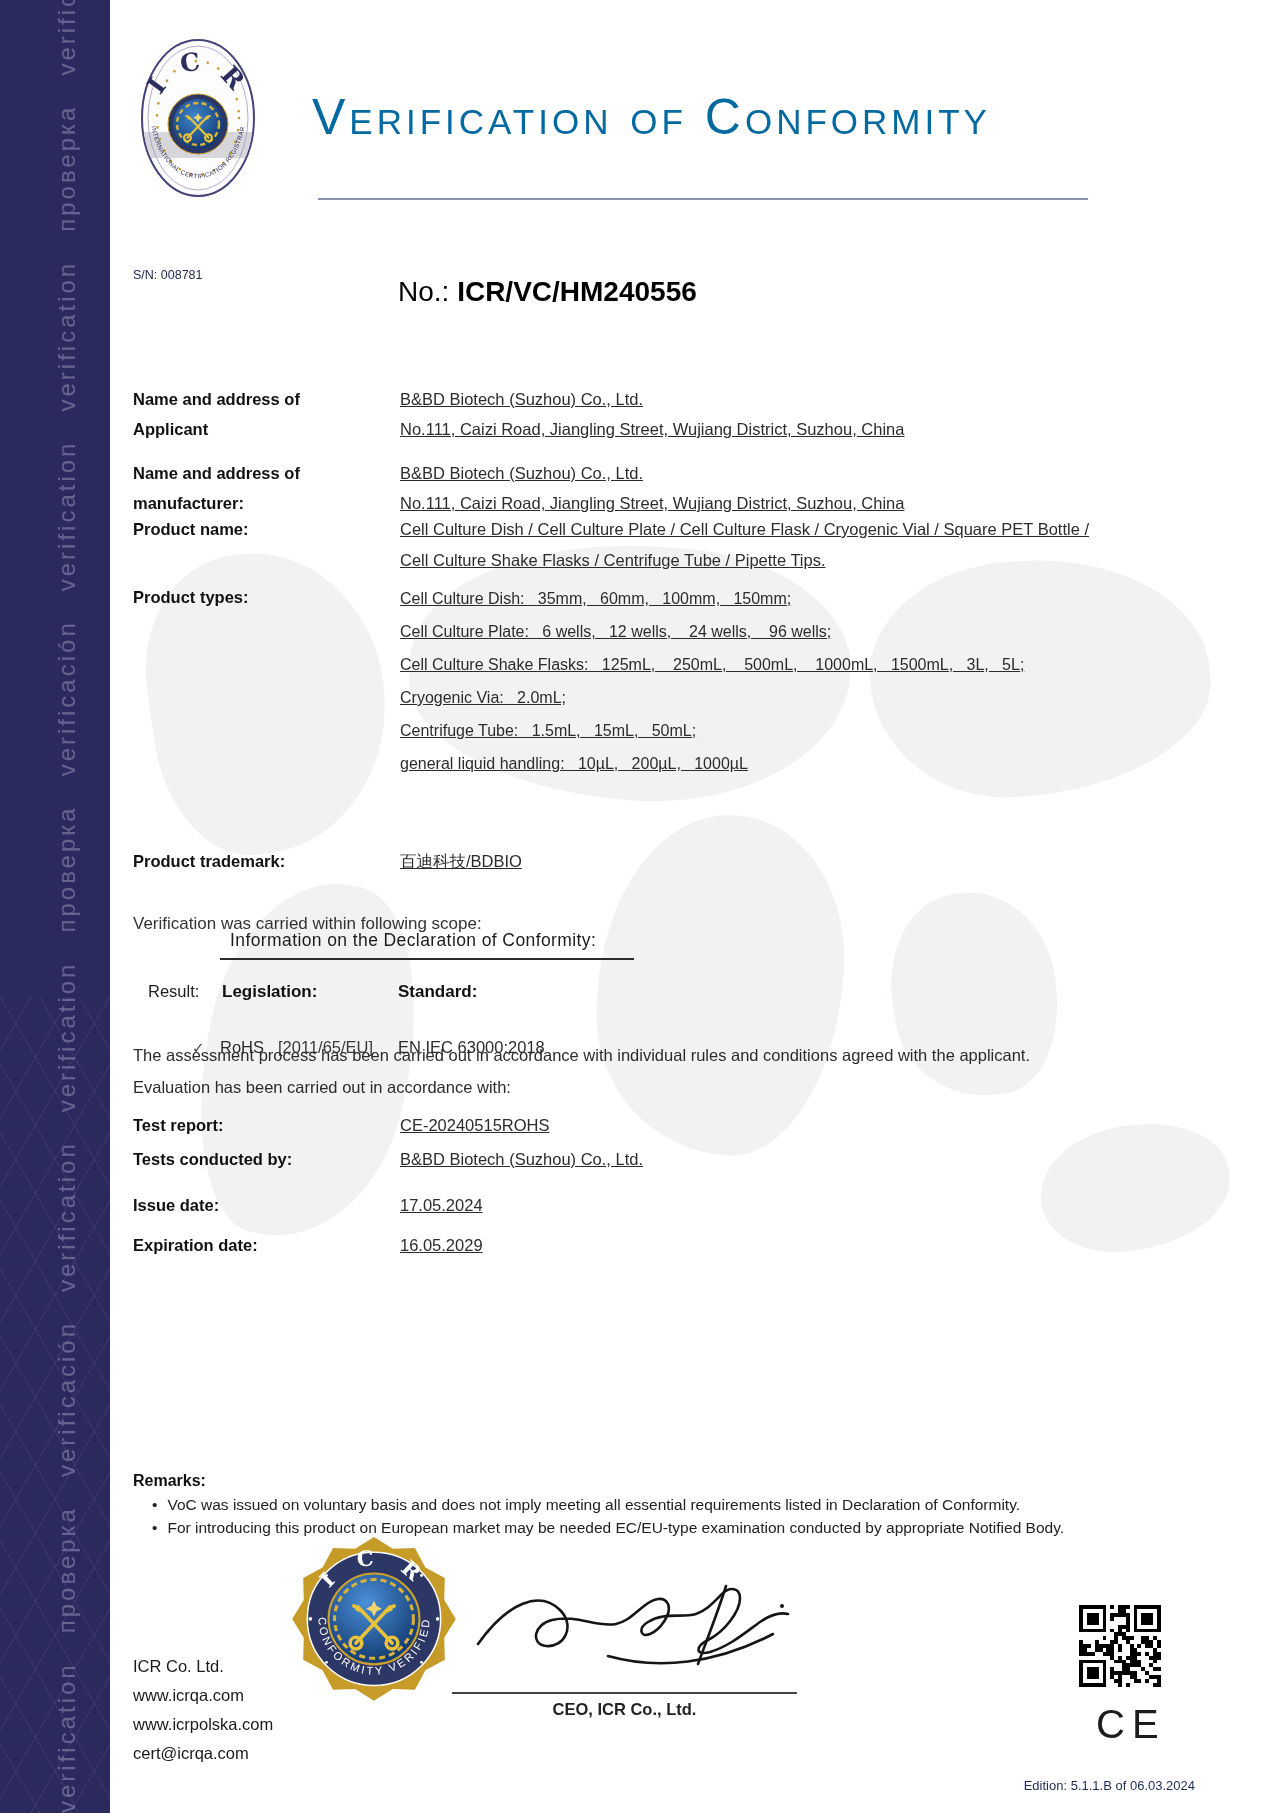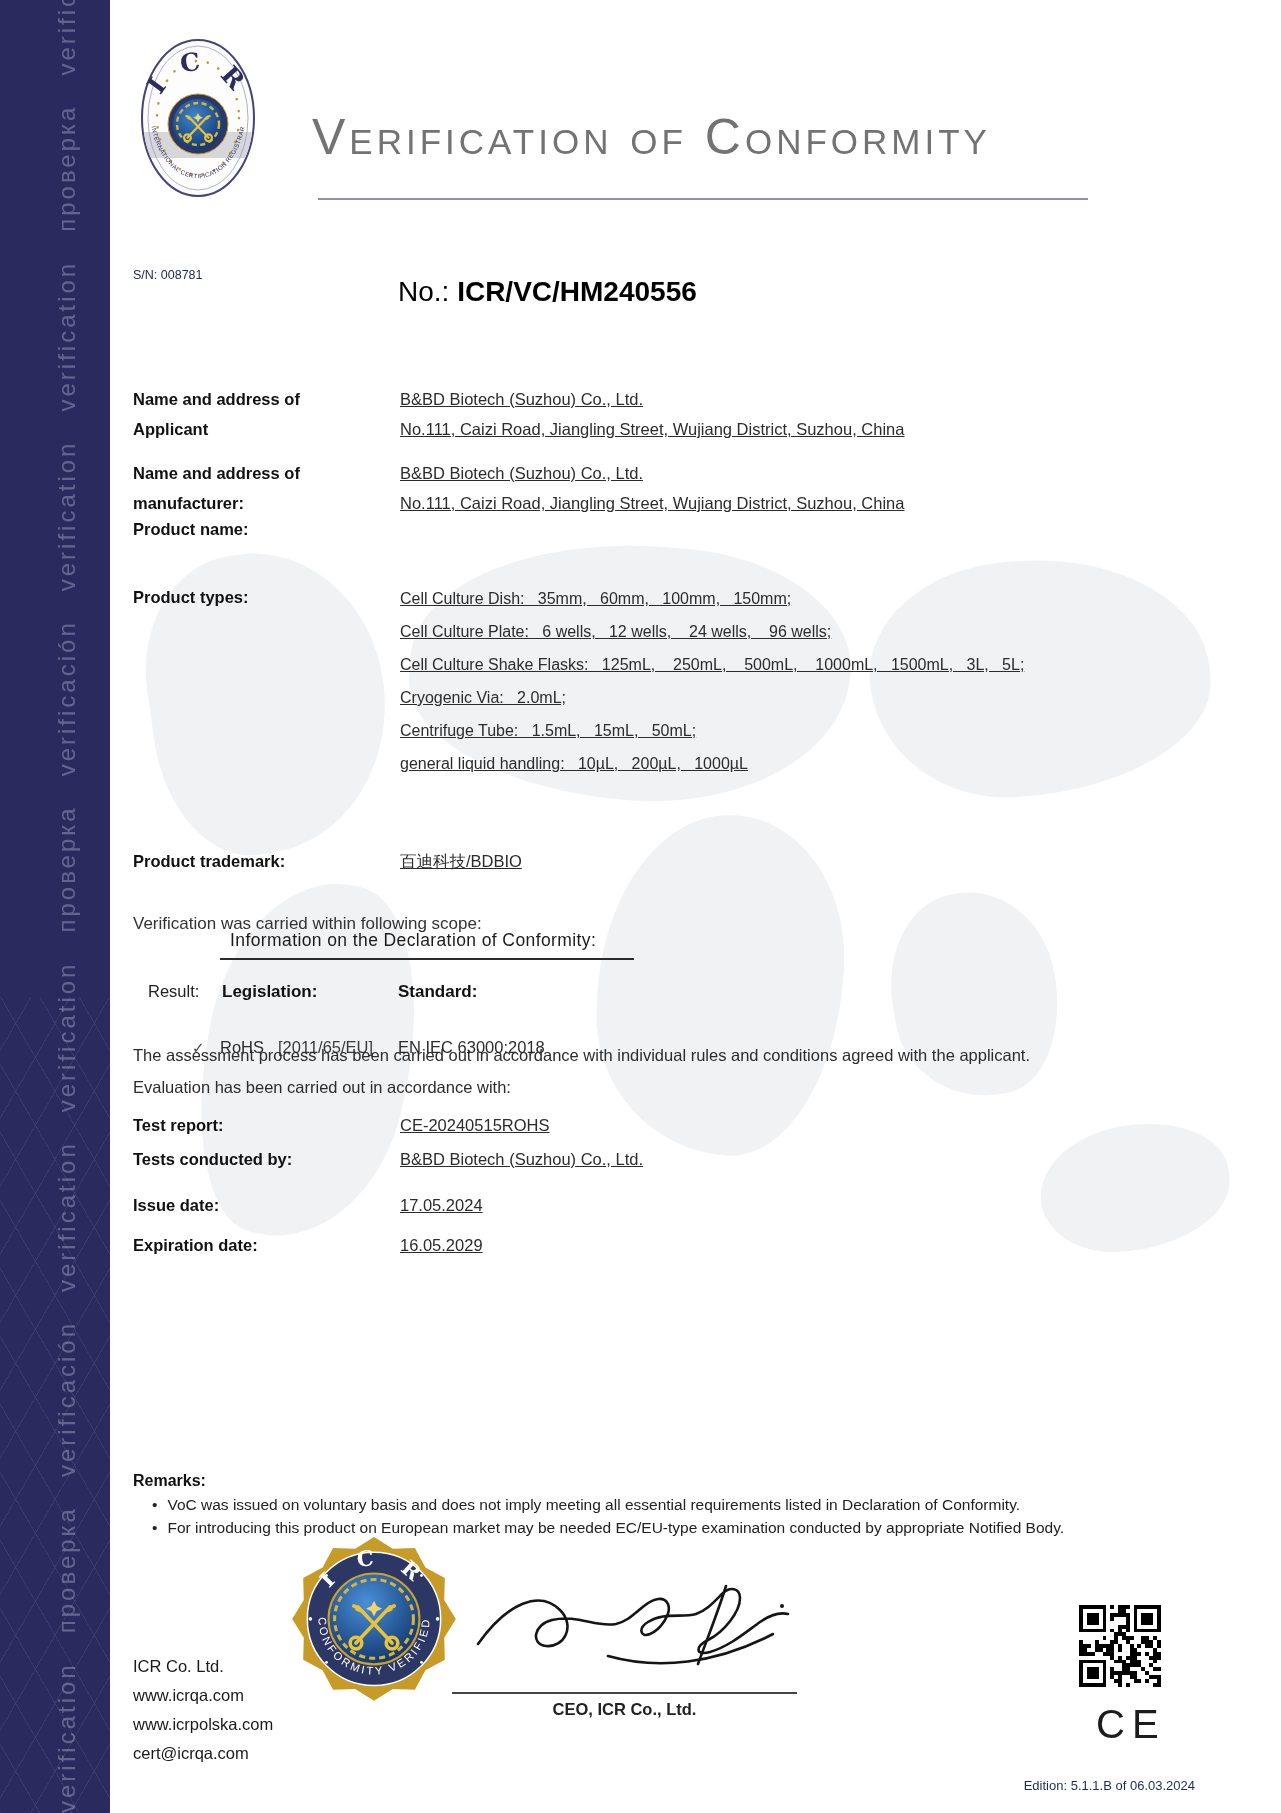--- a/index.html
+++ b/index.html
@@ -23,21 +23,21 @@
   .b1{left:150px;top:552px;width:235px;height:300px;border-radius:46% 58% 62% 40%/44% 52% 56% 46%;transform:rotate(-8deg);}
   .b2{left:410px;top:545px;width:440px;height:255px;border-radius:58% 42% 50% 55%/52% 46% 58% 44%;transform:rotate(4deg);}
   .b3{left:870px;top:560px;width:340px;height:235px;border-radius:44% 56% 60% 42%/48% 54% 46% 56%;transform:rotate(-4deg);}
   .b4{left:598px;top:815px;width:245px;height:340px;border-radius:52% 48% 44% 58%/56% 44% 58% 42%;transform:rotate(3deg);}
   .b5{left:205px;top:880px;width:205px;height:360px;border-radius:56% 44% 58% 42%/46% 56% 44% 58%;transform:rotate(12deg);}
   .b6{left:1040px;top:1125px;width:190px;height:125px;border-radius:52% 48% 58% 42%/55% 45% 52% 48%;transform:rotate(-6deg);}
   .b7{left:892px;top:892px;width:165px;height:205px;border-radius:48% 52% 42% 58%/52% 48% 56% 44%;transform:rotate(-10deg);}
   
   .abs{position:absolute;z-index:3;}
   .title{left:312px;top:88px;font-size:50px;letter-spacing:4px;font-variant:small-caps;
-         color:#737373;font-weight:400;white-space:nowrap;margin-top:20px;}
+         color:#0369a1;font-weight:400;white-space:nowrap;}
   .title-underline{left:318px;top:198px;width:770px;height:2px;background:#8a93ad;}
   .sn{left:133px;top:268px;font-size:12.5px;color:#232a52;}
   .certno{left:398px;top:276px;font-size:28px;color:#000;white-space:nowrap;}
   .certno b{font-weight:700;}
   .lbl{font-weight:700;color:#111;font-size:16.5px;line-height:30px;}
   .val{font-size:16.5px;color:#2c2c2c;line-height:30px;text-decoration:underline;}
   .pre{white-space:pre;}
   .types{line-height:33px;font-size:16px;}
   .scope{left:133px;top:914px;font-size:17px;color:#333;}
   .doc-head{left:220px;top:930px;font-size:17.5px;color:#1c1c1c;letter-spacing:.4px;
@@ -134,20 +134,22 @@
     <div>Name and address of</div>
     <div>manufacturer:</div>
   </div>
   <div class="abs val" style="left:400px;top:458px">
     <div>B&amp;BD Biotech (Suzhou) Co., Ltd.</div>
     <div>No.111, Caizi Road, Jiangling Street, Wujiang District, Suzhou, China</div>
   </div>
 
   <div class="abs lbl" style="left:133px;top:514px">Product name:</div>
   <div class="abs val" style="left:400px;top:514px;line-height:31px">
+    <div>Cell Culture Dish / Cell Culture Plate / Cell Culture Flask / Cryogenic Vial / Square PET Bottle /</div>
+    <div>Cell Culture Shake Flasks / Centrifuge Tube / Pipette Tips.</div>
   </div>
 
   <div class="abs lbl" style="left:133px;top:582px">Product types:</div>
   <div class="abs val types" style="left:400px;top:582px">
     <div class="pre">Cell Culture Dish:   35mm,   60mm,   100mm,   150mm;</div>
     <div class="pre">Cell Culture Plate:   6 wells,   12 wells,    24 wells,    96 wells;</div>
     <div class="pre">Cell Culture Shake Flasks:   125mL,    250mL,    500mL,    1000mL,   1500mL,   3L,   5L;</div>
     <div class="pre">Cryogenic Via:   2.0mL;</div>
     <div class="pre">Centrifuge Tube:   1.5mL,   15mL,   50mL;</div>
     <div class="pre">general liquid handling:   10µL,   200µL,   1000µL</div>

